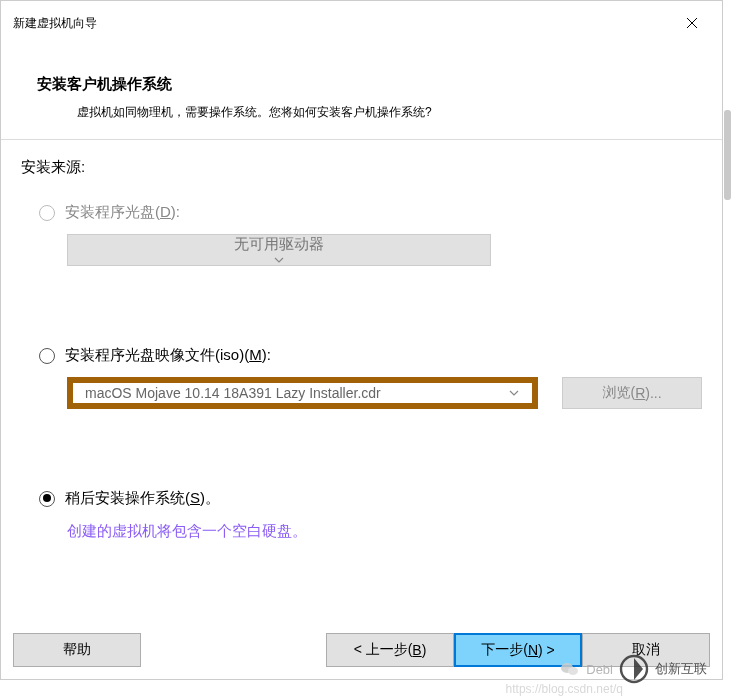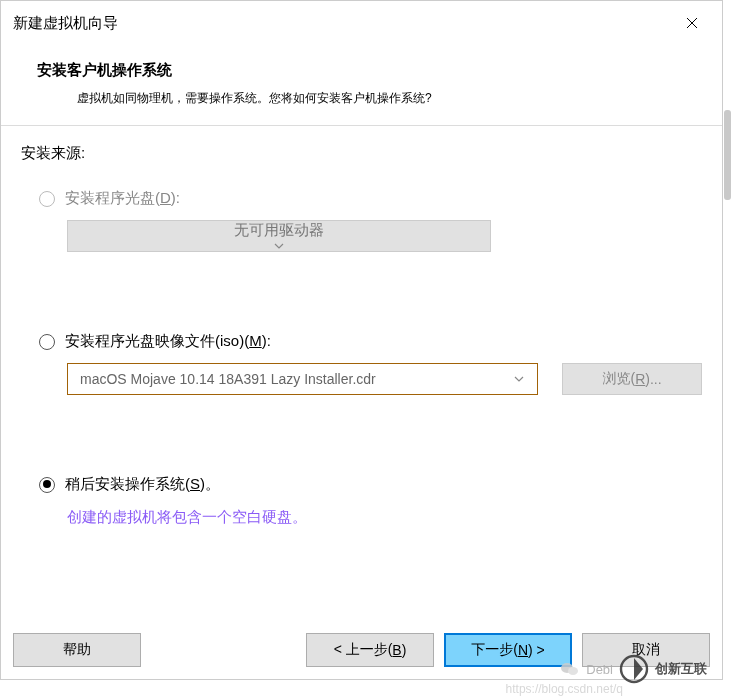--- a/index.html
+++ b/index.html
@@ -19,38 +19,39 @@
       background: #ffffff;
       display: flex;
       flex-direction: column;
       position: relative;
     }
     .titlebar {
       display: flex;
       align-items: center;
       justify-content: space-between;
       padding: 8px 12px;
-      font-size: 15px;
+      font-size: 12px;
     }
     .close-btn {
       width: 36px;
       height: 28px;
       display: flex;
       align-items: center;
       justify-content: center;
       font-size: 16px;
       cursor: pointer;
     }
     .header-section {
       padding: 16px 32px 18px 36px;
     }
     .header-title {
       font-size: 15px;
       font-weight: bold;
       margin-bottom: 10px;
+      margin-top: 14px;
     }
     .header-desc {
       font-size: 12px;
       padding-left: 40px;
       color: #000;
     }
     .separator {
       height: 1px;
       background: #dcdcdc;
       margin: 0;
@@ -121,21 +122,21 @@
     .opt2-row {
       display: flex;
       align-items: center;
       margin-left: 46px;
       margin-bottom: 80px;
       gap: 24px;
     }
     .combo {
       height: 32px;
       width: 478px;
-      border: 1px solid #a16207;
+      border: 6px solid #a16207;
       display: flex;
       align-items: center;
       justify-content: space-between;
       padding: 0 12px;
       background: #ffffff;
       color: #666;
       font-size: 14px;
     }
     .browse-btn {
       height: 32px;
@@ -151,21 +152,20 @@
     .opt3-note {
       margin-left: 46px;
       margin-top: 14px;
       font-size: 15px;
       color: #8b5cf6;
     }
     .footer {
       display: flex;
       align-items: center;
       padding: 10px 12px 12px 12px;
-      gap: 10px;
     }
     .footer-spacer { flex: 1; }
     .btn {
       height: 34px;
       min-width: 128px;
       background: #e1e1e1;
       border: 1px solid #adadad;
       display: flex;
       align-items: center;
       justify-content: center;
@@ -313,14 +313,14 @@
       <ellipse cx="7" cy="7" rx="6" ry="5" fill="#ccc"></ellipse>
       <ellipse cx="13" cy="10" rx="5" ry="4" fill="#ddd"></ellipse>
     </svg>
   <span>Debi</span>
   <span class="wm-logo">
     <svg width="30" height="30" viewBox="0 0 30 30">
         <circle cx="15" cy="15" r="13" fill="none" stroke="#333" stroke-width="2.4"></circle>
         <path d="M15 4 L24 15 L15 26 Z" fill="#333"></path>
       </svg>
   </span>
-  <span style="color:#333;font-weight:bold;">创新互联</span>
+  <span style="color:#333;font-weight:normal;">创新互联</span>
 </div>
 
 </body></html>

